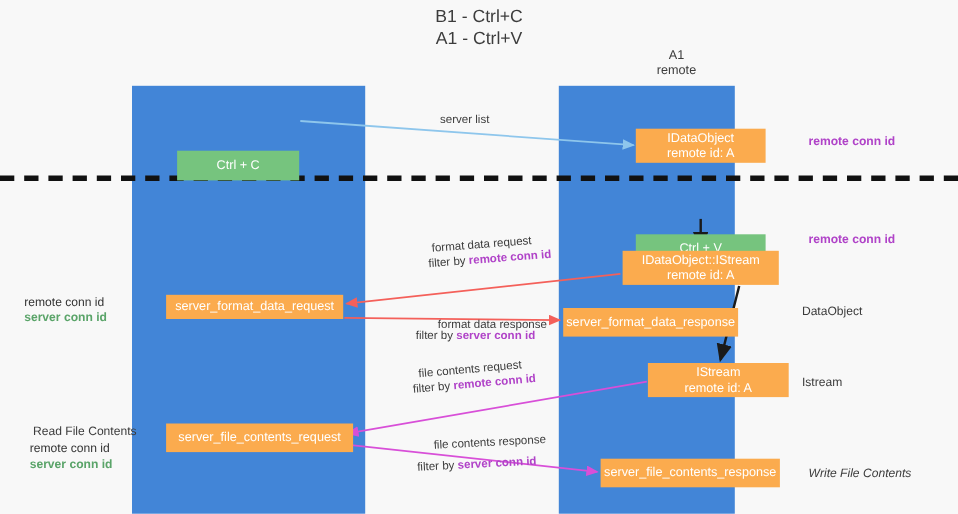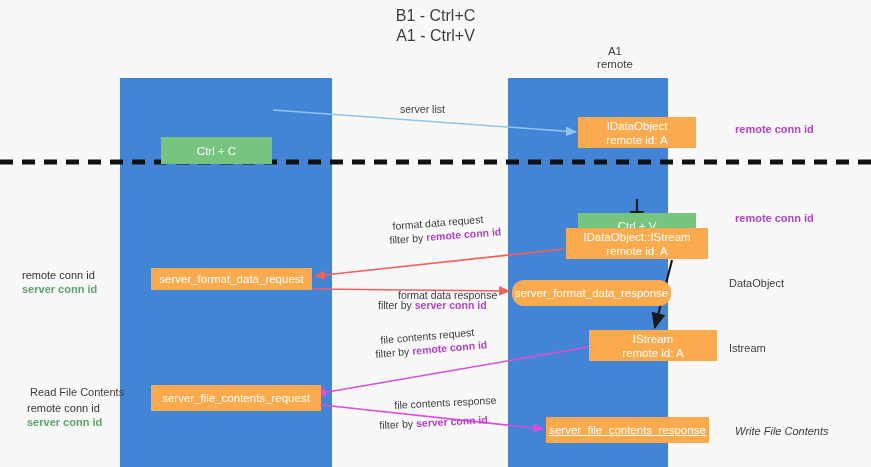--- a/index.html
+++ b/index.html
@@ -33,24 +33,24 @@
     justify-content:center;color:#ffffff;font-size:11.5px;line-height:14px;
     text-align:center;box-sizing:border-box;padding:2px 4px;}
   .box.green{background:#76c47e;margin-top:41px;}
   .box.orange{background:#fbab4e;}
 
   #box-ctrlc{left:161px;top:96px;width:111px;height:27px;}
   #box-idataobject{left:578px;top:117px;width:118px;height:31px;}
   #box-ctrlv{left:578px;top:172px;width:118px;height:26px;}
   #box-getdata{left:566px;top:228px;width:142px;height:31px;}
   #box-sfdreq{left:151px;top:268px;width:161px;height:22px;}
-  #box-sfdres{left:512px;top:280px;width:159px;height:26px;border-radius:12px;}
+  #box-sfdres{left:512px;top:280px;width:159px;height:26px;}
   #box-istream{left:589px;top:330px;width:128px;height:31px;}
   #box-sfcreq{left:151px;top:385px;width:170px;height:26px;}
-  #box-sfcres{left:546px;top:417px;width:163px;height:26px;text-decoration:underline;}
+  #box-sfcres{left:546px;top:417px;width:163px;height:26px;}
 
   
   .ann{position:absolute;font-size:11px;line-height:14px;white-space:nowrap;}
   .ann.purple{color:#b043c8;font-weight:bold;}
   .ann.plain{color:#3c3c3c;}
 
   #ann-remote-1{left:735px;top:122px;}
   #ann-remote-2{left:735px;top:211px;}
   #ann-dataobject{left:729px;top:236px;margin-top:40px;}
   #ann-istream{left:729px;top:341px;}

